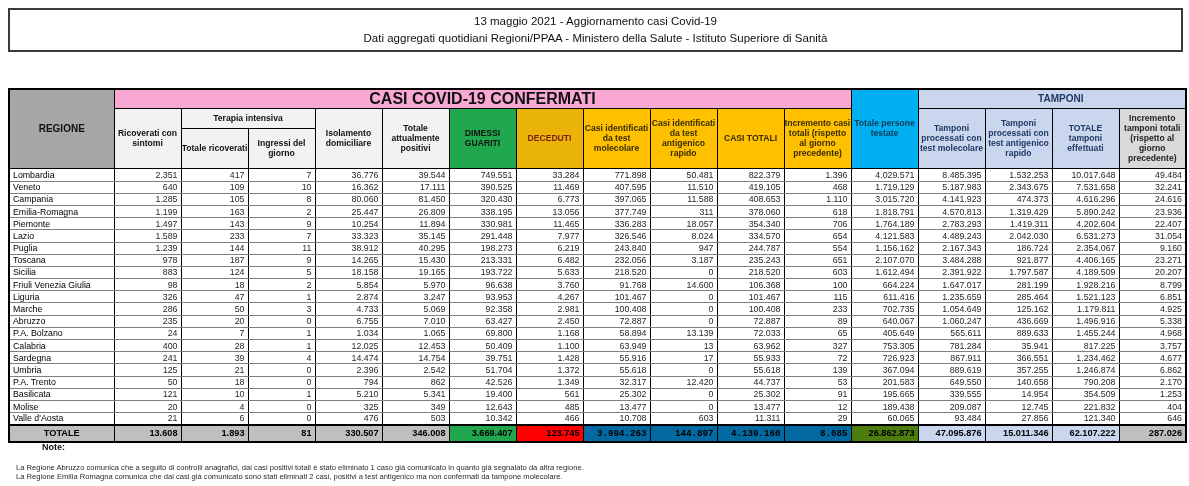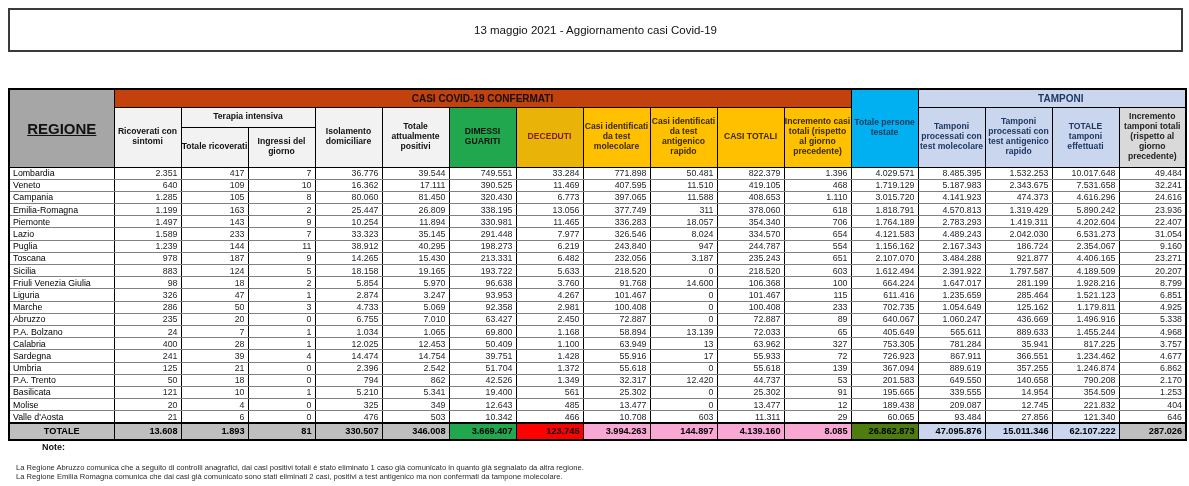--- a/index.html
+++ b/index.html
@@ -10,58 +10,59 @@
   .title-box{position:absolute;left:8px;top:8px;width:1171px;height:40px;border:2px solid #3a3a3a;
              display:flex;flex-direction:column;justify-content:center;align-items:center;gap:4px;}
   .title-line{font-size:11.5px;color:#111;line-height:13px;}
 
   
   .tbl-wrap{position:absolute;left:8px;top:88px;}
   table{border-collapse:collapse;table-layout:fixed;width:1177px;border:2px solid #000;}
   th,td{border:1px solid #000;overflow:hidden;padding:0;}
   thead th{font-weight:bold;text-align:center;vertical-align:middle;font-size:8.6px;line-height:1.15;color:#111;}
   tr.r1{height:18px;} tr.r2{height:20px;} tr.r3{height:40px;}
-  .regione-h{background:#A6A6A6;font-size:15px;text-decoration:underline;}
-  .banner{background:#c2410c;font-size:10px;}
+  .regione-h{background:#A6A6A6;font-size:10px;}
+  .banner{background:#f9a8d4;font-size:16px;}
   .tamponi-banner{background:#C9D6EE;color:#1F3864;font-size:10px;padding-left:18px;}
   .sub{background:#F2F2F2;}
   .h-green{background:#21A74E;color:#111;}
   .h-red{background:#eab308;color:#7B1E16;}
   .h-yellow{background:#FFC000;color:#3a2c00;}
   .h-cyan{background:#00B0F0;color:#123a5c;}
   .h-lav{background:#C9D6EE;color:#1F3864;}
   .h-gray{background:#D9D9D9;color:#222;}
 
   tbody tr{height:12.2px;}
   tbody td{font-size:8.8px;color:#23262b;border-top:1px solid #808080;border-bottom:1px solid #808080;}
   td.region{text-align:left;padding-left:3px;color:#000;}
   td.num{text-align:right;padding-right:3px;}
 
   tr.totale{height:17px;}
   tr.totale td{font-weight:bold;font-size:9.2px;color:#000;border:1px solid #000;border-top:2px solid #000;}
   tr.totale td:first-child{text-align:center;padding-left:0;}
   .c-gray{background:#BFBFBF;}
   .c-green{background:#21A74E;}
   .c-red{background:#FF0000;}
-  .c-yellow{background:#f9a8d4;}
+  .c-yellow{background:#0369a1;font-family:Liberation Mono, monospace;}
   .c-cyan{background:#4d7c0f;}
   .c-lav{background:#C9D6EE;}
 
   
   .notes{position:absolute;left:10px;top:442px;width:1100px;}
   .note-heading{font-size:9px;font-weight:bold;color:#111;margin-bottom:11px;padding-left:32px;}
   .note-line{font-size:7.6px;color:#2a2a2a;line-height:9px;padding-left:6px;}
 </style>
 </head>
 <body>
 
 <div class="page">
 
   <div class="title-box">
     <div class="title-line">13 maggio 2021 - Aggiornamento casi Covid-19</div>
+    <div class="title-line">Dati aggregati quotidiani Regioni/PPAA - Ministero della Salute - Istituto Superiore di Sanità</div>
   </div>
 
   <div class="tbl-wrap">
     <table>
       <colgroup>
         <col style="width:105px">
         <col style="width:67px">
           <col style="width:67px">
           <col style="width:67px">
           <col style="width:67px">

